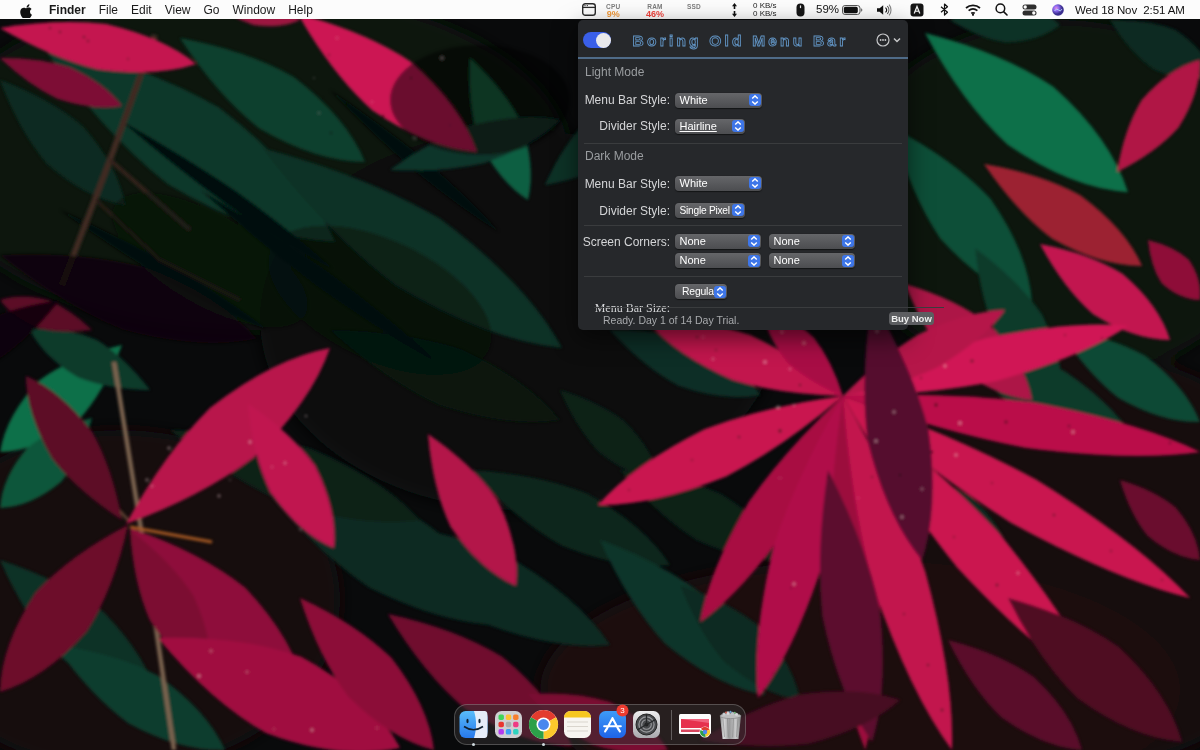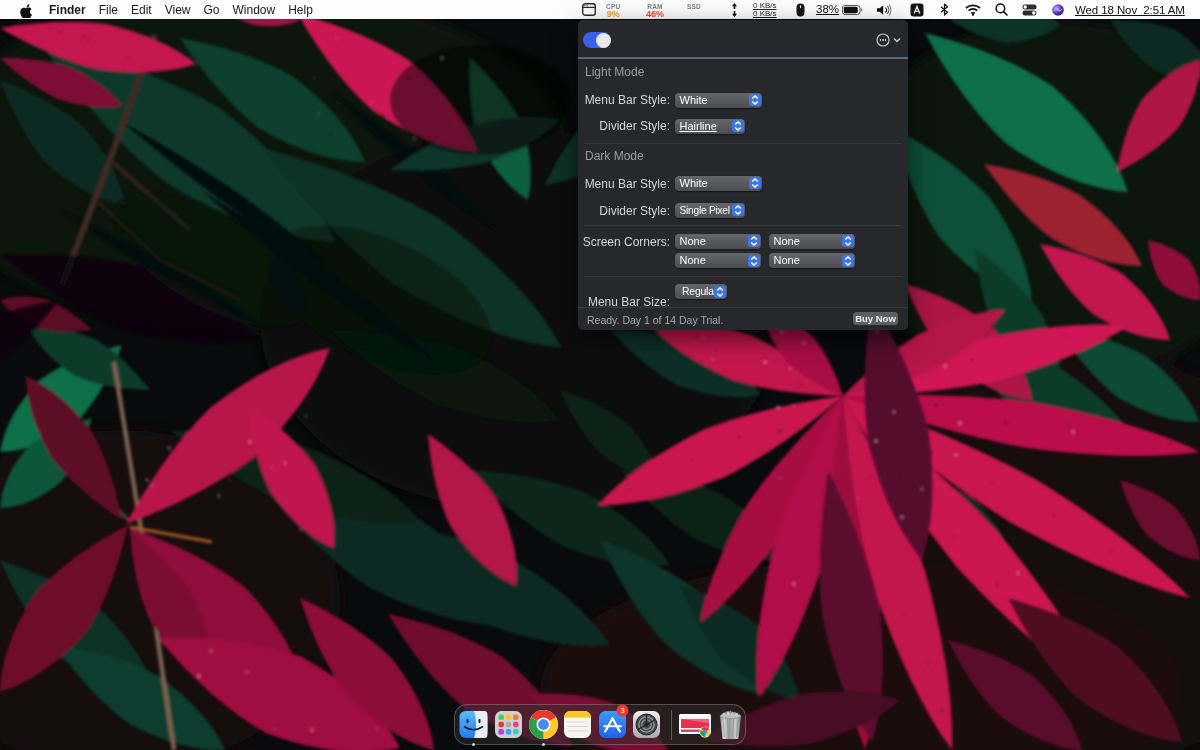--- a/index.html
+++ b/index.html
@@ -4,40 +4,40 @@
 <style>
 html,body{margin:0;padding:0;width:1200px;height:750px;overflow:hidden;background:#0a0c0d;font-family:"Liberation Sans",sans-serif;}
 #stage{position:relative;width:1200px;height:750px;}
 #wall{position:absolute;left:0;top:0;}
 
 #menubar{position:absolute;left:0;top:0;width:1200px;height:19px;background:#fcfcfc;display:flex;align-items:center;font-size:12px;color:#1a1a1a;}
 #menubar .apple{margin-left:20px;margin-top:1px;}
 #menubar .mi{margin-left:13px;}
 #menubar .finder{font-weight:bold;margin-left:16px;}
 #mright{position:absolute;left:0;top:0;width:1200px;height:19px;}
-.mi2{position:absolute;display:flex;text-decoration:underline;}
+.mi2{position:absolute;display:flex;}
 
 .stat{position:absolute;top:2.5px;display:flex;flex-direction:column;align-items:center;line-height:7px;}
 .stat .l1{font-size:6.5px;font-weight:bold;color:#7d7d7d;letter-spacing:.2px;}
 .stat .l2{font-size:9px;font-weight:bold;margin-top:1px;}
 .kbs{flex-direction:column;line-height:7.5px;font-size:8px;color:#222;}
 
 #panel{position:absolute;left:578px;top:20px;width:330px;height:310px;background:#26282b;border-radius:5px;box-shadow:0 8px 24px rgba(0,0,0,.55);}
 #toggle{position:absolute;left:5px;top:12px;width:28px;height:16px;border-radius:8px;background:#3a5fe8;}
 #toggle .knob{position:absolute;right:0.5px;top:0.5px;width:15px;height:15px;border-radius:50%;background:#e9e9ec;}
 #ptitle{position:absolute;left:50px;top:12px;width:225px;text-align:center;font-size:15.5px;font-weight:bold;letter-spacing:3.2px;color:transparent;-webkit-text-stroke:0.9px #6194c4;white-space:nowrap;}
 #pmenu{position:absolute;right:6px;top:13px;}
 #phr{position:absolute;left:0;top:37px;width:100%;height:2px;background:#4f6b88;}
 .sect{position:absolute;left:7px;font-size:12px;color:#9a9da0;}
 .plabel{position:absolute;font-size:12px;color:#d4d5d7;text-align:right;width:160px;}
 .pop{position:absolute;height:15px;border-radius:4px;background:linear-gradient(#656669,#4c4d50);box-shadow:0 0.5px 1px rgba(0,0,0,.5);color:#fff;font-size:11px;line-height:15px;padding-left:4.5px;box-sizing:border-box;white-space:nowrap;overflow:hidden;}
 .pop .st{position:absolute;right:1.5px;top:1.5px;width:12px;height:12px;border-radius:3px;background:#3e76e8;}
 .pop .st svg{position:absolute;left:2px;top:1px;}
 .hr{position:absolute;left:6px;width:318px;height:1px;background:#3a3c3e;}
-#pstatus{position:absolute;left:0;top:286.5px;width:100%;height:23.5px;border-top:1px solid #3a3c3e;}
+#pstatus{position:absolute;left:16px;top:286.5px;width:100%;height:23.5px;border-top:1px solid #3a3c3e;padding-left:20px;}
 #pstatus .txt{position:absolute;left:9px;top:6px;font-size:10.5px;color:#a8aaad;}
 #buynow{position:absolute;right:10px;top:4px;width:45px;height:13px;background:#5d5e61;border-radius:3.5px;color:#eee;font-size:9.5px;font-weight:bold;text-align:center;line-height:13px;}
 
 #dock{position:absolute;left:454px;top:704px;width:292px;height:41px;border-radius:13px;background:rgba(50,48,48,0.52);border:1px solid rgba(255,255,255,0.22);box-sizing:border-box;}
 .dicon{position:absolute;top:5px;width:29px;height:29px;}
 .ddot{position:absolute;top:37.5px;width:3px;height:3px;border-radius:50%;background:rgba(215,225,230,.95);}
 #dsep{position:absolute;left:216px;top:5px;width:1px;height:30px;background:rgba(255,255,255,0.28);}
 </style>
 </head>
 <body>
@@ -286,21 +286,21 @@
   <span class="mi2 kbs" style="left:753px;top:2px;">
         <span>0 KB/s</span>
         <span>0 KB/s</span>
       </span>
   <span class="mi2" style="left:796px;top:3px;">
         <svg width="9" height="14" viewBox="0 0 9 14">
           <rect x="0.5" y="0.5" width="8" height="13" rx="4" fill="#151515"></rect>
           <rect x="3.9" y="2.2" width="1.2" height="3" rx="0.6" fill="#e8e8e8"></rect>
         </svg>
       </span>
-  <span class="mi2" style="left:816px;top:3px;font-size:11.5px;color:#111;">38%</span>
+  <span class="mi2" style="left:816px;top:3px;font-size:11.5px;color:#111;">59%</span>
   <span class="mi2" style="left:842px;top:5px;">
         <svg width="21" height="10" viewBox="0 0 21 10">
           <rect x="0.5" y="0.5" width="17.5" height="9" rx="2.6" fill="none" stroke="#555" stroke-width="1"></rect>
           <rect x="1.8" y="1.8" width="14" height="6.4" rx="1.6" fill="#111"></rect>
           <path d="M19.2,3.2 a2,2 0 0 1 0,3.6 z" fill="#555"></path>
         </svg>
       </span>
   <span class="mi2" style="left:876px;top:4px;">
         <svg width="17" height="12" viewBox="0 0 17 12">
           <path d="M1,4.2 L3.6,4.2 L7.2,1.2 L7.2,10.8 L3.6,7.8 L1,7.8 Z" fill="#111"></path>
@@ -356,20 +356,21 @@
           <path d="M2.5,7 q2,-3.5 4,-1 q2,2.5 3.5,-1" stroke="#bfe0ff" stroke-width="1" fill="none" opacity="0.85"></path>
         </svg>
       </span>
   <span class="mi2" style="left:1075px;top:3.5px;font-size:11.5px;color:#111;letter-spacing:-0.1px;">Wed 18 Nov&nbsp;&nbsp;2:51 AM</span>
 </div>
 
 <div id="panel">
   <div id="toggle">
         <div class="knob"></div>
       </div>
+  <div id="ptitle">Boring Old Menu Bar</div>
   <svg id="pmenu" width="26" height="14" viewBox="0 0 26 14">
         <circle cx="7" cy="7" r="6" fill="none" stroke="#c6c7c9" stroke-width="1.2"></circle>
         <circle cx="4.6" cy="7" r="0.9" fill="#c6c7c9"></circle>
         <circle cx="7" cy="7" r="0.9" fill="#c6c7c9"></circle>
         <circle cx="9.4" cy="7" r="0.9" fill="#c6c7c9"></circle>
         <path d="M18,5.5 L21,8.5 L24,5.5" stroke="#c6c7c9" stroke-width="1.5" fill="none"></path>
       </svg>
   <div id="phr"></div>
   <div class="sect" style="top:45px;text-align:right;">Light Mode</div>
   <div class="plabel" style="left:-68px;top:73px;">Menu Bar Style:</div>
@@ -422,21 +423,21 @@
             <path d="M1.2,6.4 L4,9.1 L6.8,6.4" stroke="#fff" stroke-width="1.4" fill="none"></path>
           </svg>
         </span></div>
   <div class="pop" style="left:191px;top:233px;width:86px;">None<span class="st">
           <svg width="8" height="10" viewBox="0 0 8 10">
             <path d="M1.2,3.6 L4,0.9 L6.8,3.6" stroke="#fff" stroke-width="1.4" fill="none"></path>
             <path d="M1.2,6.4 L4,9.1 L6.8,6.4" stroke="#fff" stroke-width="1.4" fill="none"></path>
           </svg>
         </span></div>
   <div class="hr" style="top:256px;"></div>
-  <div class="plabel" style="left:-68px;top:275px;">Menu Bar Size:</div>
+  <div class="plabel" style="left:-68px;top:281px;font-family:Liberation Serif, serif;">Menu Bar Size:</div>
   <div class="pop" style="left:97px;top:264px;width:52px;font-size:10.4px;letter-spacing:-0.2px;padding-left:7px;">Regular<span class="st">
           <svg width="8" height="10" viewBox="0 0 8 10">
             <path d="M1.2,3.6 L4,0.9 L6.8,3.6" stroke="#fff" stroke-width="1.4" fill="none"></path>
             <path d="M1.2,6.4 L4,9.1 L6.8,6.4" stroke="#fff" stroke-width="1.4" fill="none"></path>
           </svg>
         </span></div>
   <div id="pstatus">
         <span class="txt">Ready. Day 1 of 14 Day Trial.</span>
         <div id="buynow">Buy Now</div>
       </div>

